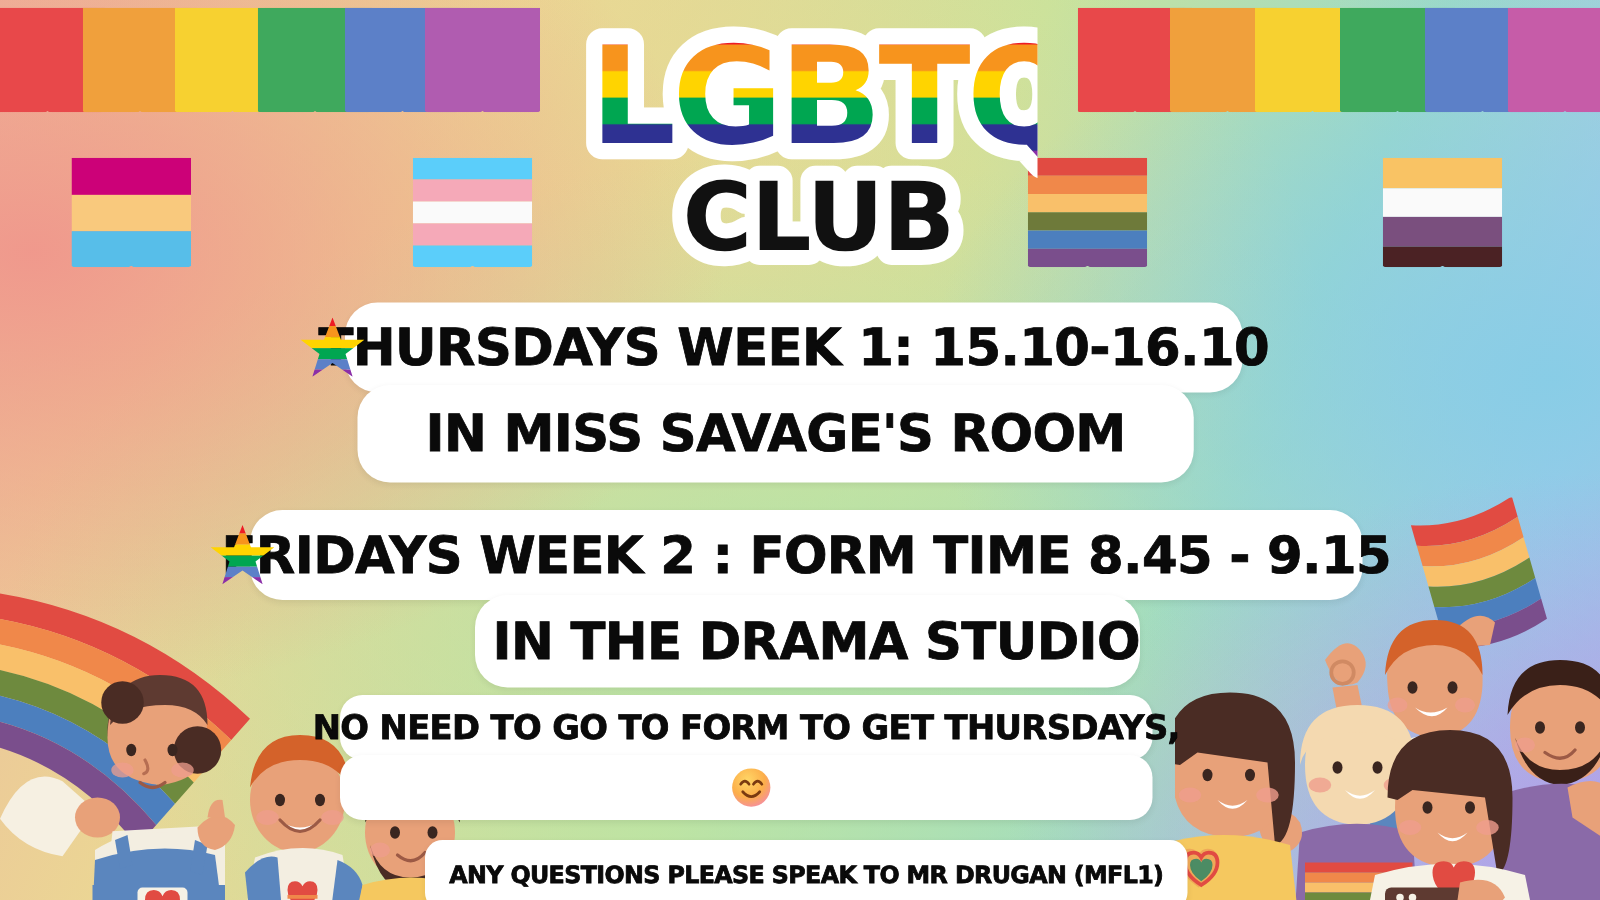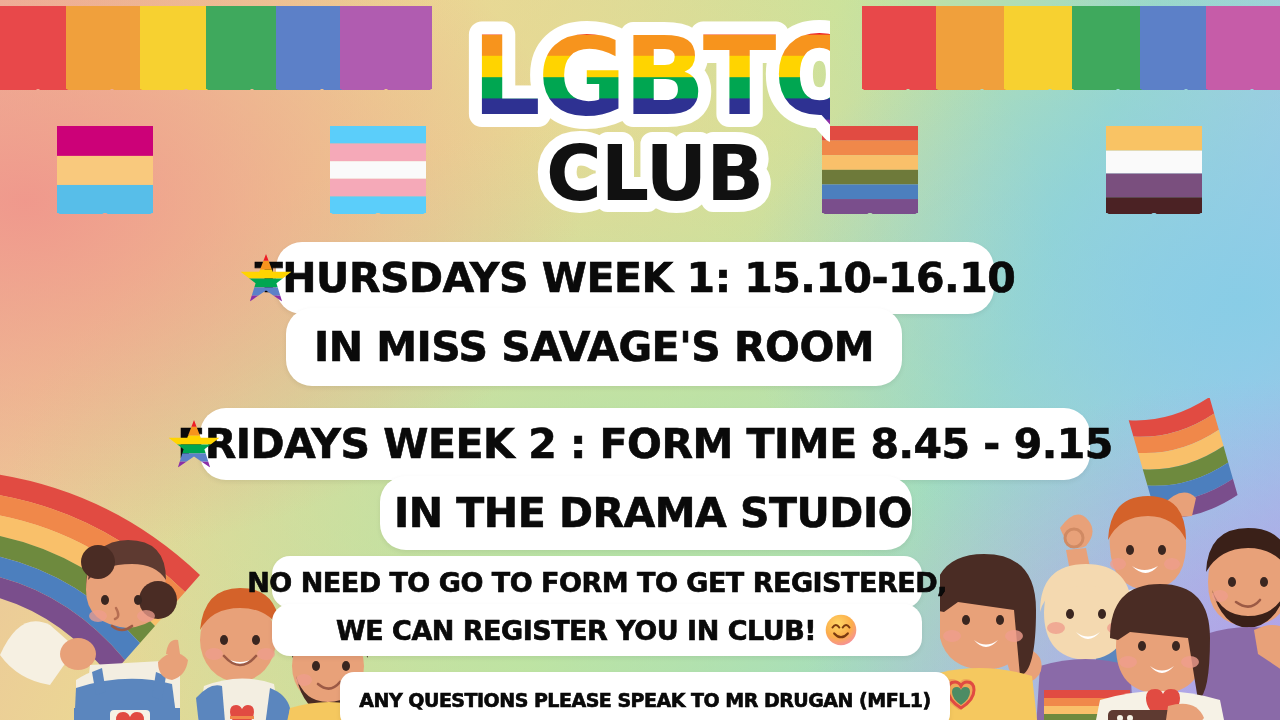--- a/index.html
+++ b/index.html
@@ -42,21 +42,21 @@
     font-family:"DejaVu Sans", sans-serif;
     font-weight:bold;
     color:#0A0A0A;
     white-space:nowrap;
     letter-spacing:-0.5px;
     line-height:1;
     -webkit-text-stroke:0.6px #000;
   }
 
   .row1 { left:276px; top:242px;  width:718px; height:72px;  }
-  .row2 { left:286px; top:308px;  width:616px; height:78px;  }
+  .row2 { left:286px; top:308px;  width:669px; height:78px;  }
   .row3 { left:200px; top:408px;  width:890px; height:72px;  }
   .row4 { left:380px; top:476px;  width:532px; height:74px;justify-content:flex-end;  }
   .row5 { left:272px; top:556px;  width:650px; height:52px;  border-radius:18px;}
   .row6 { left:272px; top:604px;  width:650px; height:52px;  border-radius:18px;}
   .row7 { left:340px; top:672px;  width:610px; height:56px;  border-radius:14px;}
 
   .row1 .txt, .row3 .txt { font-size:41px; }
   .row2 .txt, .row4 .txt { font-size:41px; }
   .row5 .txt, .row6 .txt { font-size:27px; letter-spacing:-0.2px;}
   .row7 .txt { font-size:19px; letter-spacing:0px;}
@@ -418,24 +418,23 @@
 <div class="sticker row2">
   <span class="txt">IN MISS SAVAGE'S ROOM</span>
 </div>
 <div class="sticker row3">
   <span class="txt">FRIDAYS WEEK 2 : FORM TIME 8.45 - 9.15</span>
 </div>
 <div class="sticker row4">
   <span class="txt">IN THE DRAMA STUDIO</span>
 </div>
 <div class="sticker row5">
-  <span class="txt">NO NEED TO GO TO FORM TO GET REGISTERED,</span>
+  <span class="txt">NO NEED TO GO TO FORM TO GET THURSDAYS,</span>
 </div>
 <div class="sticker row6">
-  <span class="txt">WE CAN REGISTER YOU IN CLUB!</span>
   <span class="emoji-smile">
     <svg viewBox="0 0 40 40">
       <defs>
         <radialGradient id="smileG" cx="40%" cy="30%" r="75%">
           <stop offset="0%" stop-color="#FFD666"></stop>
           <stop offset="60%" stop-color="#FCAE4A"></stop>
           <stop offset="100%" stop-color="#F58EA0"></stop>
         </radialGradient>
       </defs>
       <circle cx="20" cy="20" r="18" fill="url(#smileG)"></circle>

